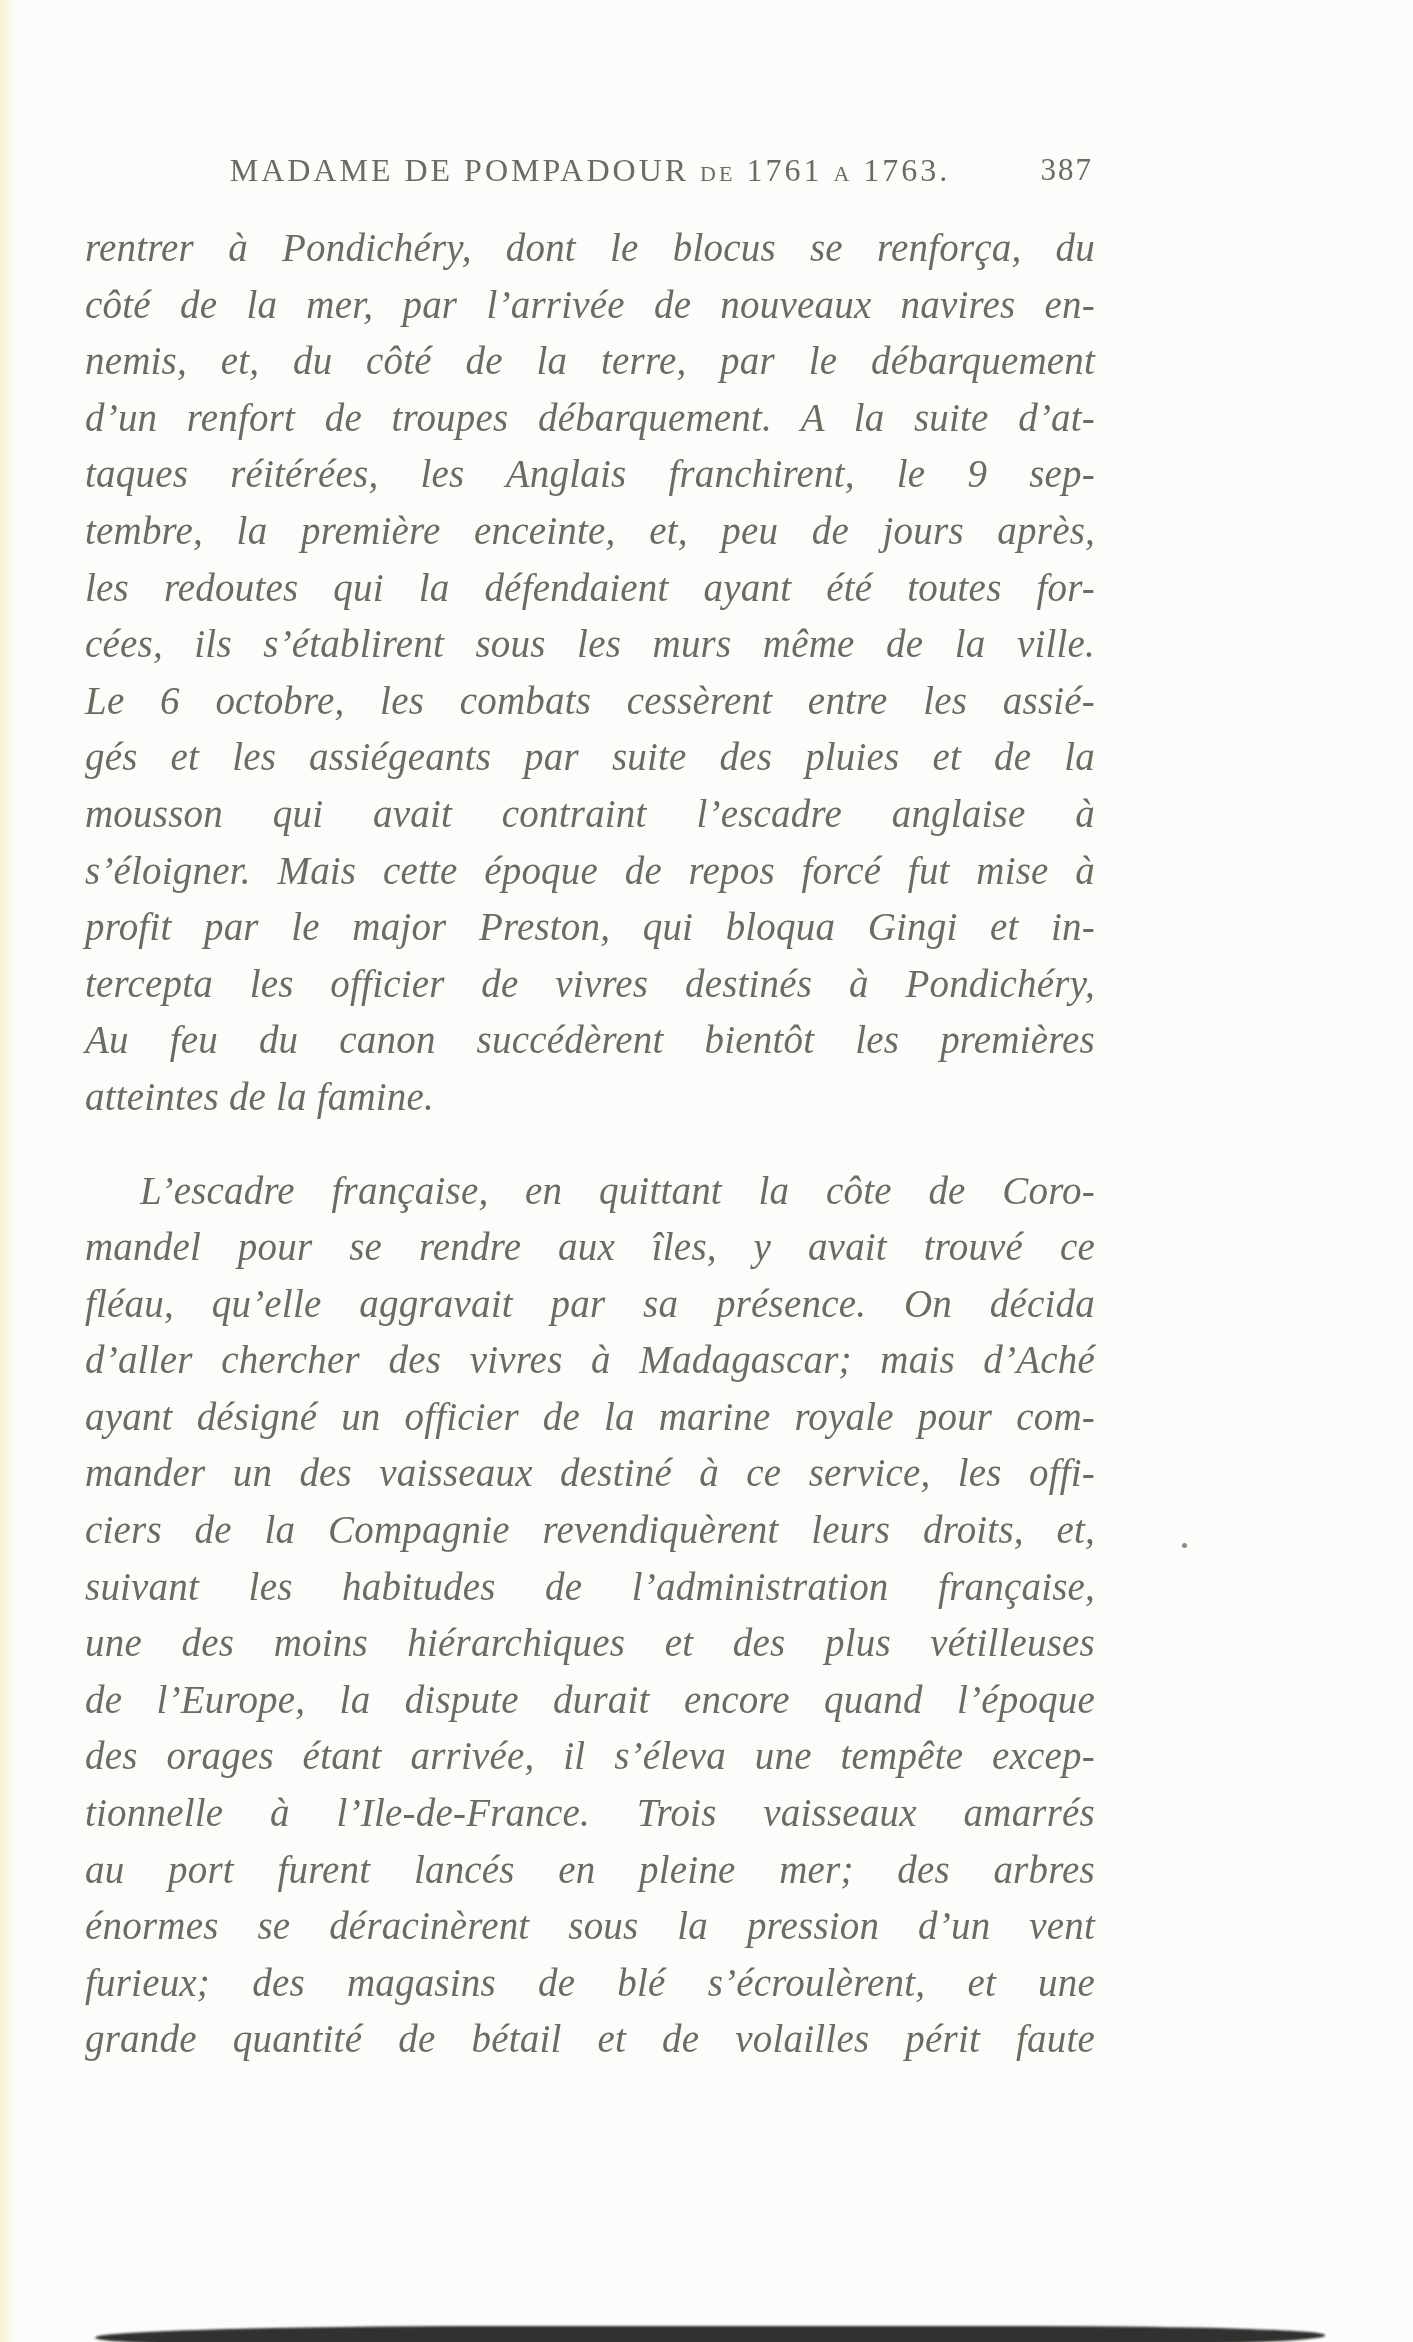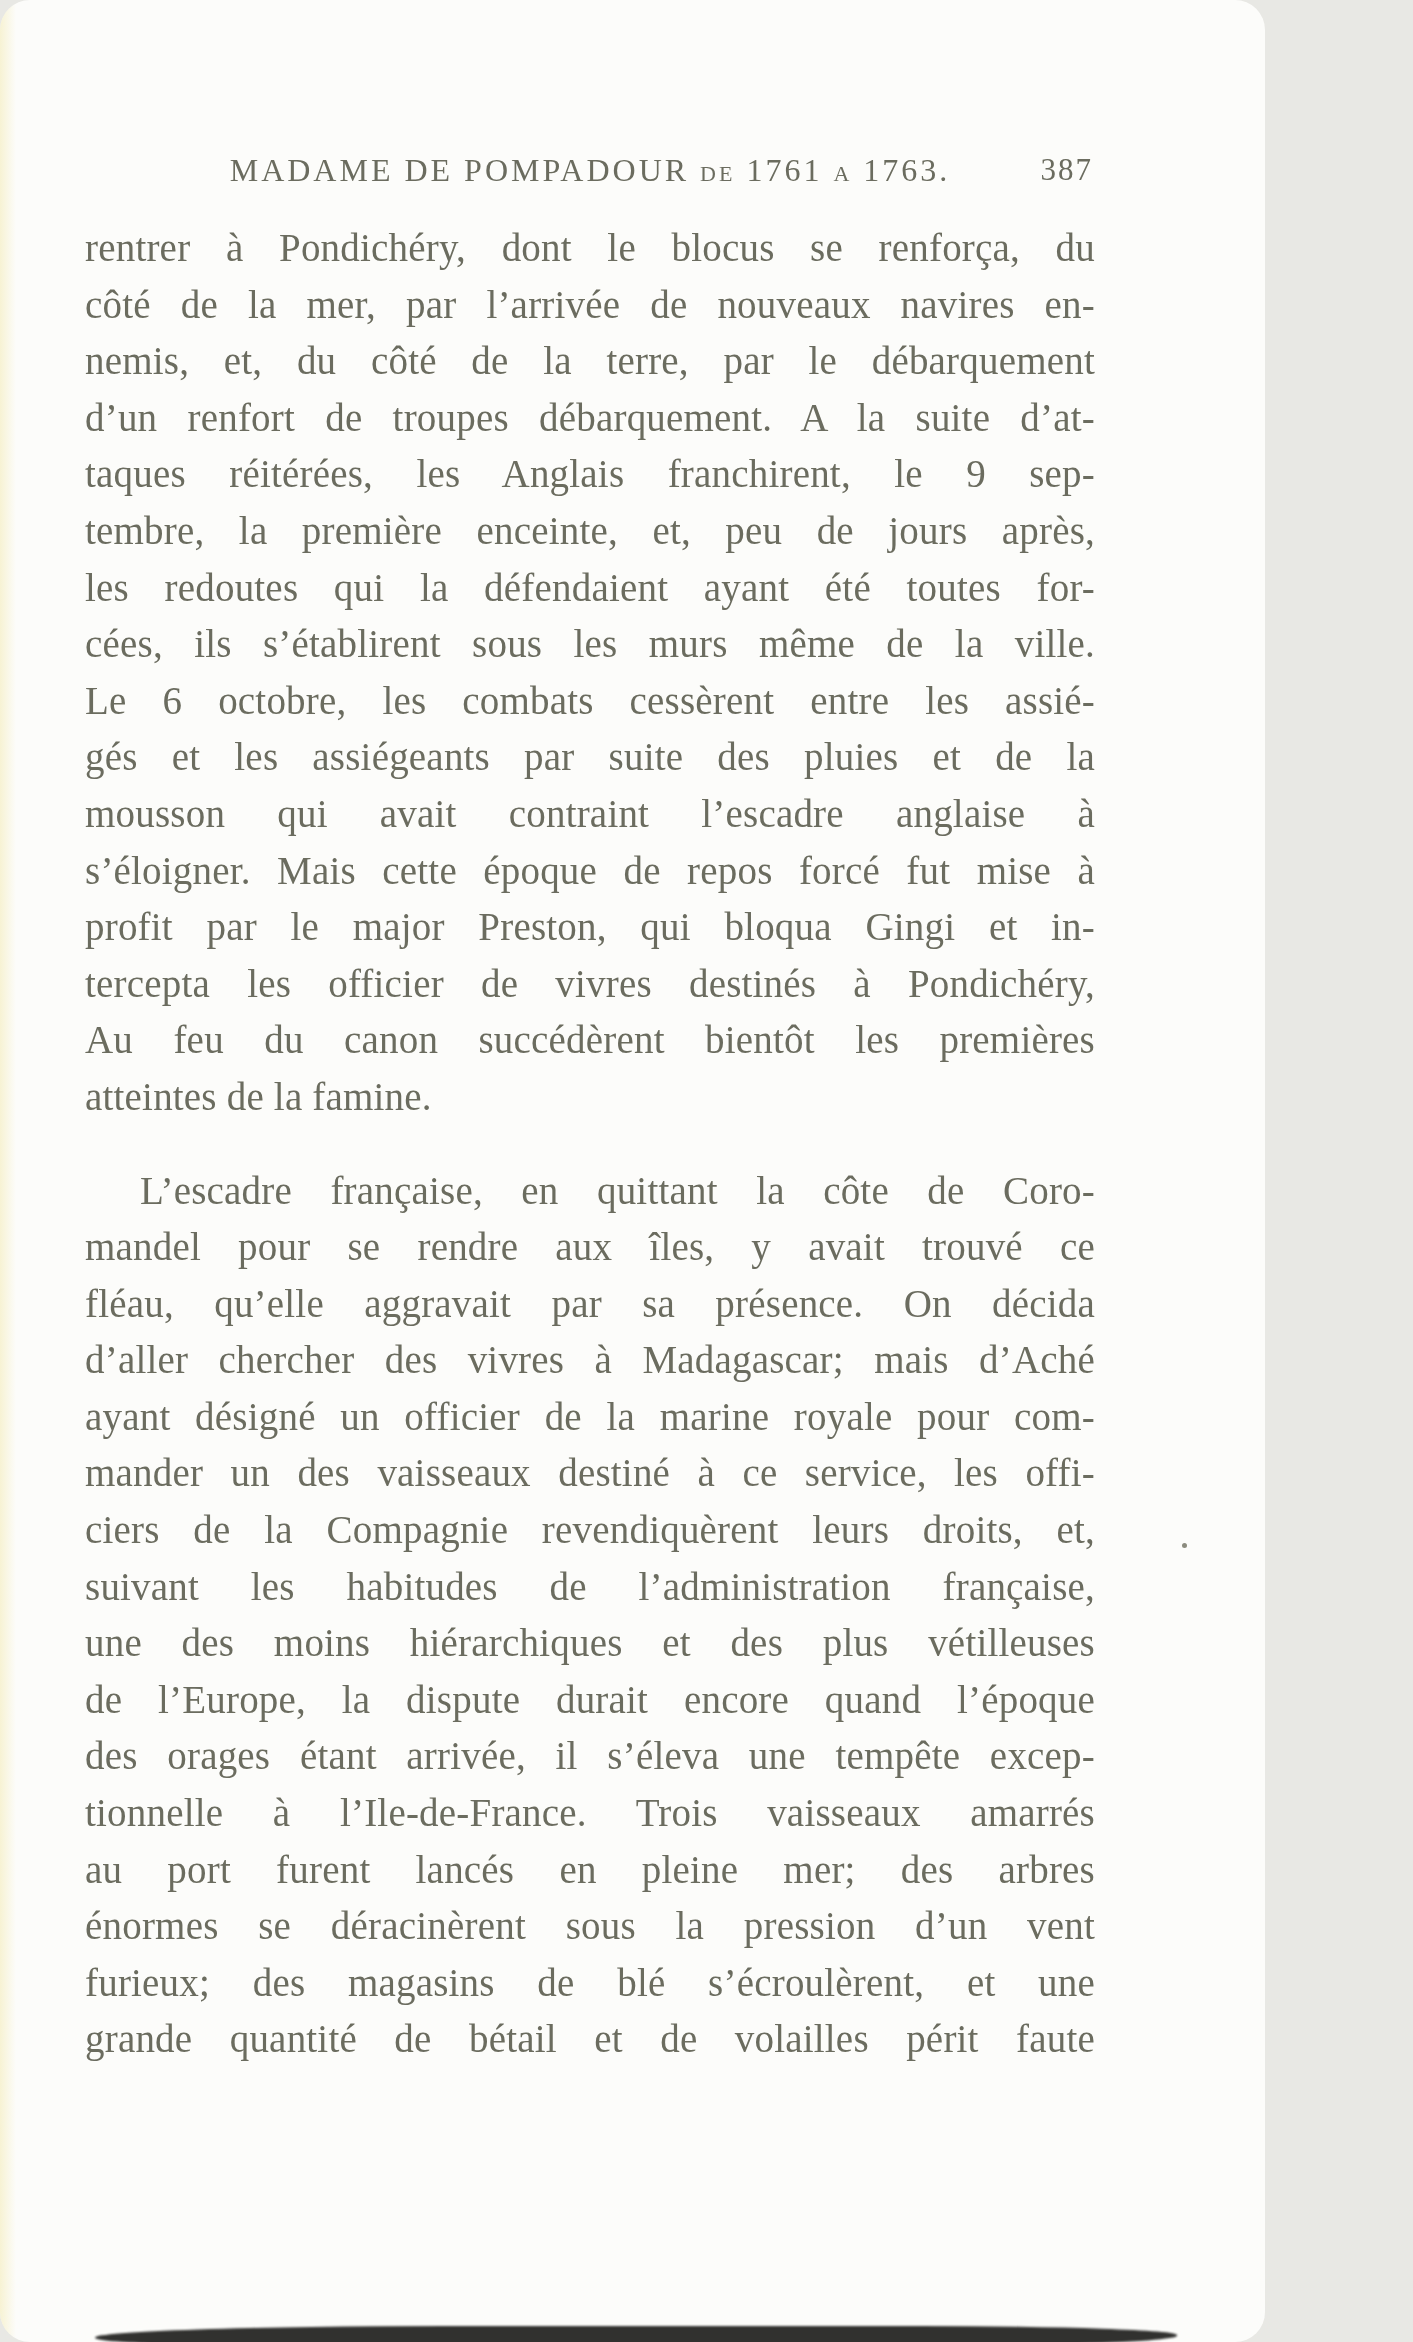--- a/index.html
+++ b/index.html
@@ -1,23 +1,22 @@
 <!DOCTYPE html>
 <html style="--ink: #6b6c5f; --paper: #fcfcfa;"><head>
 <meta charset="utf-8">
 <style>
   html,body{margin:0;padding:0;background:#e8e8e4;}
   .page{
     position:relative;
-    width:1265px;height:2342px;
+    width:1413px;height:2342px;
     background:var(--paper,#fcfcfa);
     overflow:hidden;
     font-family:"Liberation Serif","DejaVu Serif",serif;
     color:var(--ink,#6b6c5f);
-    border-radius:30px;
   }
   .edge-tint{
     position:absolute;left:0;top:0;bottom:0;width:16px;
     background:linear-gradient(to right, rgba(243,235,180,.55), rgba(243,235,180,0));
     pointer-events:none;
   }
   .running-header{
     position:absolute;left:85px;top:152px;width:1010px;height:44px;
   }
   .header-title{
@@ -35,20 +34,21 @@
     position:absolute;left:85px;top:220px;width:1010px;
     font-size:39px;
   }
   .para{margin:0;}
   .para + .para{margin-top:37px;}
   .line{
     height:56.6px;line-height:56.6px;
     text-align:justify;text-align-last:justify;
     white-space:normal;
     letter-spacing:.2px;
+    font-style:italic;
   }
   .para.last-left .line:last-child{text-align-last:left;}
   .para.indent .line:first-child{text-indent:55px;}
   .margin-note{
     position:absolute;left:1104px;top:1175px;width:212px;
     font-size:23px;line-height:33px;
     text-align:center;
     letter-spacing:.3px;
   }
   .stray-dot{

